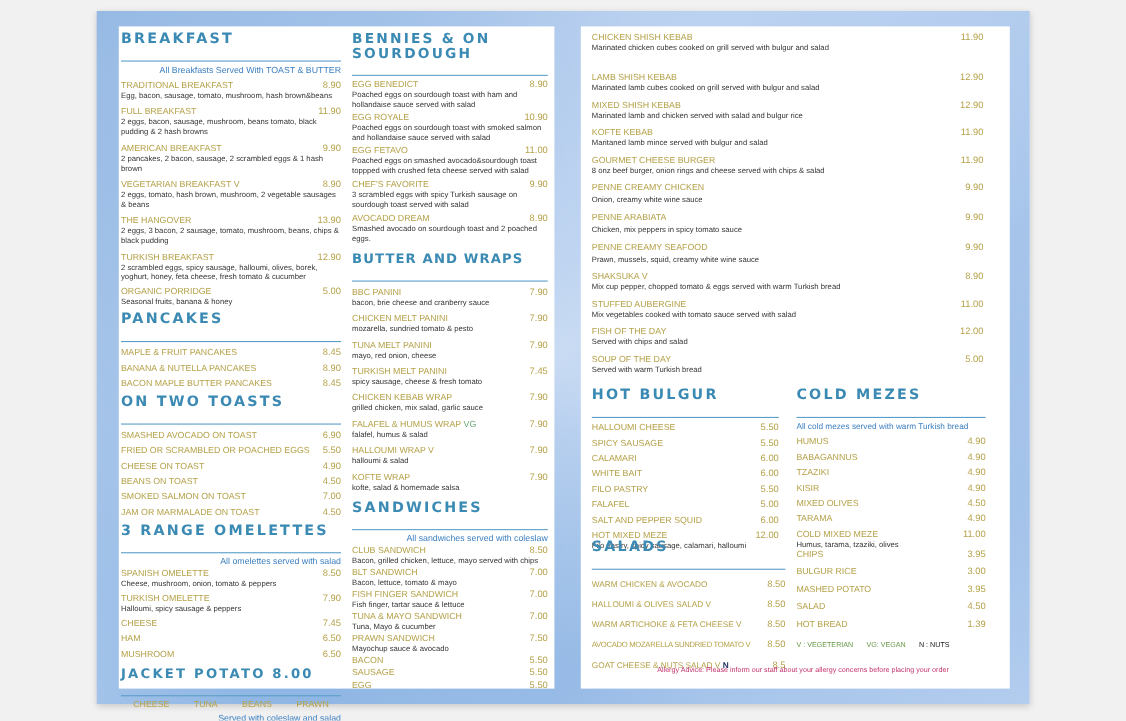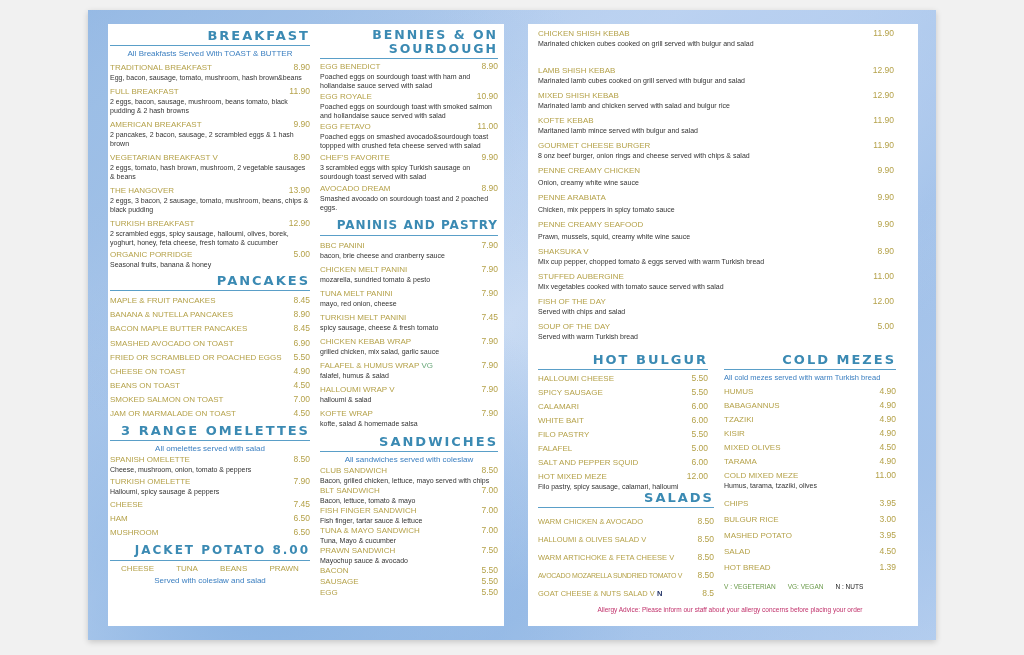--- a/index.html
+++ b/index.html
@@ -27,25 +27,25 @@
   .col-a { left: 110px; top: 28px; width: 200px; }
   .col-b { left: 320px; top: 28px; width: 178px; }
   .col-c { left: 538px; top: 28px; width: 356px; }
   .col-d { left: 538px; top: 352px; width: 170px; }
   .col-e { left: 724px; top: 352px; width: 172px; }
   .col-f { left: 538px; top: 490px; width: 176px; }
   .col-g { left: 724px; top: 490px; width: 172px; }
 
   .h {
     font-family: "DejaVu Sans", sans-serif; font-weight: bold;
-    color: #3b8ab3; text-align: right; letter-spacing: 2px;
+    color: #3b8ab3; text-align: left; letter-spacing: 2px;
     font-size: 13px; line-height: 15px;
-    border-bottom: 1.5px solid #5a9fc8; padding-bottom: 2px; margin-bottom: 2px;
+    border-bottom: 1.5px solid #5a9fc8; padding-bottom: 12px; margin-bottom: 2px;
   }
-  .sub { color: #3b7fc0; font-size: 8px; text-align: center; line-height: 11px; }
+  .sub { color: #3b7fc0; font-size: 8px; text-align: right; line-height: 11px; }
   .item { display: flex; justify-content: space-between; align-items: baseline; }
   .name { color: #b5a24a; font-size: 8px; line-height: 10px; text-transform: uppercase; }
   .price { color: #b5a24a; font-size: 8.5px; line-height: 10px; }
   .desc { color: #333; font-size: 7px; line-height: 9px; }
   .vg { color: #6aa87a; text-align: center; }
   .n { color: #223366; font-weight: bold; }
   .allergy { color: #c0306a; font-size: 6.5px; text-align: center; }
   .legend { font-size: 6.5px; color: #6a9a4a; }
   .legend .nn { color: #222; }
   .jp-row { display: flex; justify-content: space-around; color: #b5a24a; font-size: 8px; line-height: 11px; }
@@ -125,20 +125,21 @@
         <span class="name">BANANA &amp; NUTELLA PANCAKES</span>
         <span class="price">8.90</span>
       </div>
     <div style="margin-top:3px" class="item">
         <span class="name">BACON MAPLE BUTTER PANCAKES</span>
         <span class="price">8.45</span>
       </div>
   </section>
 
   <section style="margin-top:4px">
+    <div class="h">ON TWO TOASTS</div>
     <div style="margin-top:4px" class="item">
         <span class="name">SMASHED AVOCADO ON TOAST</span>
         <span class="price">6.90</span>
       </div>
     <div style="margin-top:3px" class="item">
         <span class="name">FRIED OR SCRAMBLED OR POACHED EGGS</span>
         <span class="price">5.50</span>
       </div>
     <div style="margin-top:3px" class="item">
         <span class="name">CHEESE ON TOAST</span>
@@ -235,21 +236,21 @@
     <div style="margin-top:2px">
         <div class="item">
           <span class="name">AVOCADO DREAM</span>
           <span class="price">8.90</span>
         </div>
         <div class="desc">Smashed avocado on sourdough toast and 2 poached eggs.</div>
       </div>
   </section>
 
   <section style="margin-top:6px">
-    <div class="h" style="font-size:12px; letter-spacing:1px">PANINIS AND PASTRY</div>
+    <div class="h" style="font-size:12px; letter-spacing:1px">BUTTER AND WRAPS</div>
     <div style="margin-top:4px">
         <div class="item">
           <span class="name">BBC PANINI</span>
           <span class="price">7.90</span>
         </div>
         <div class="desc">bacon, brie cheese and cranberry sauce</div>
       </div>
     <div style="margin-top:4px">
         <div class="item">
           <span class="name">CHICKEN MELT PANINI</span>

